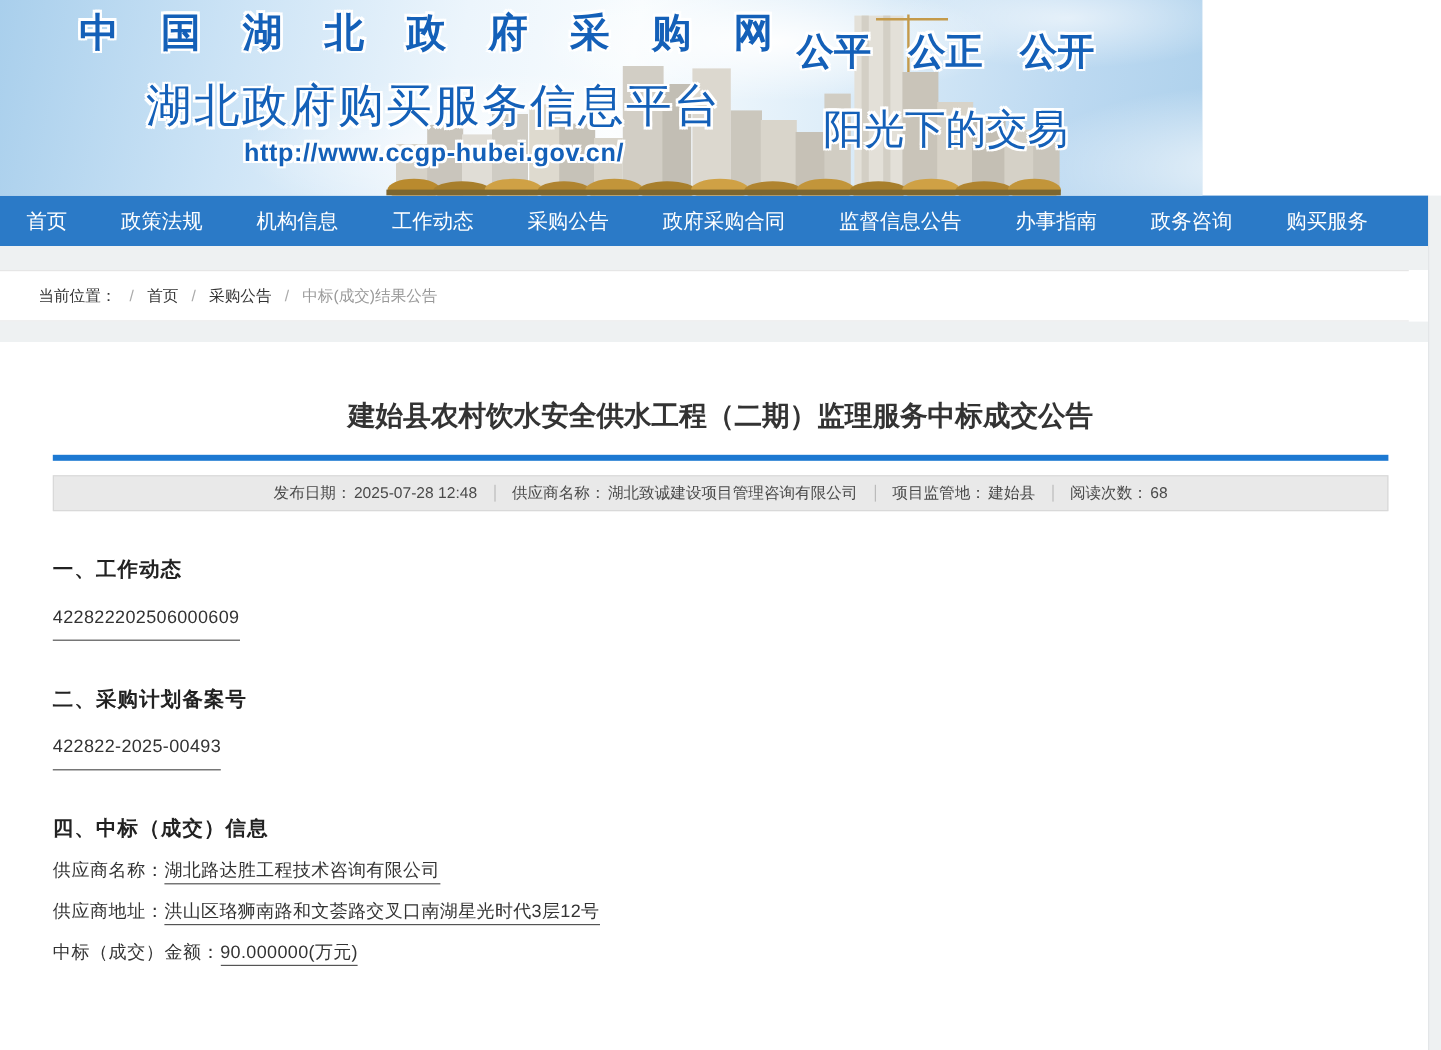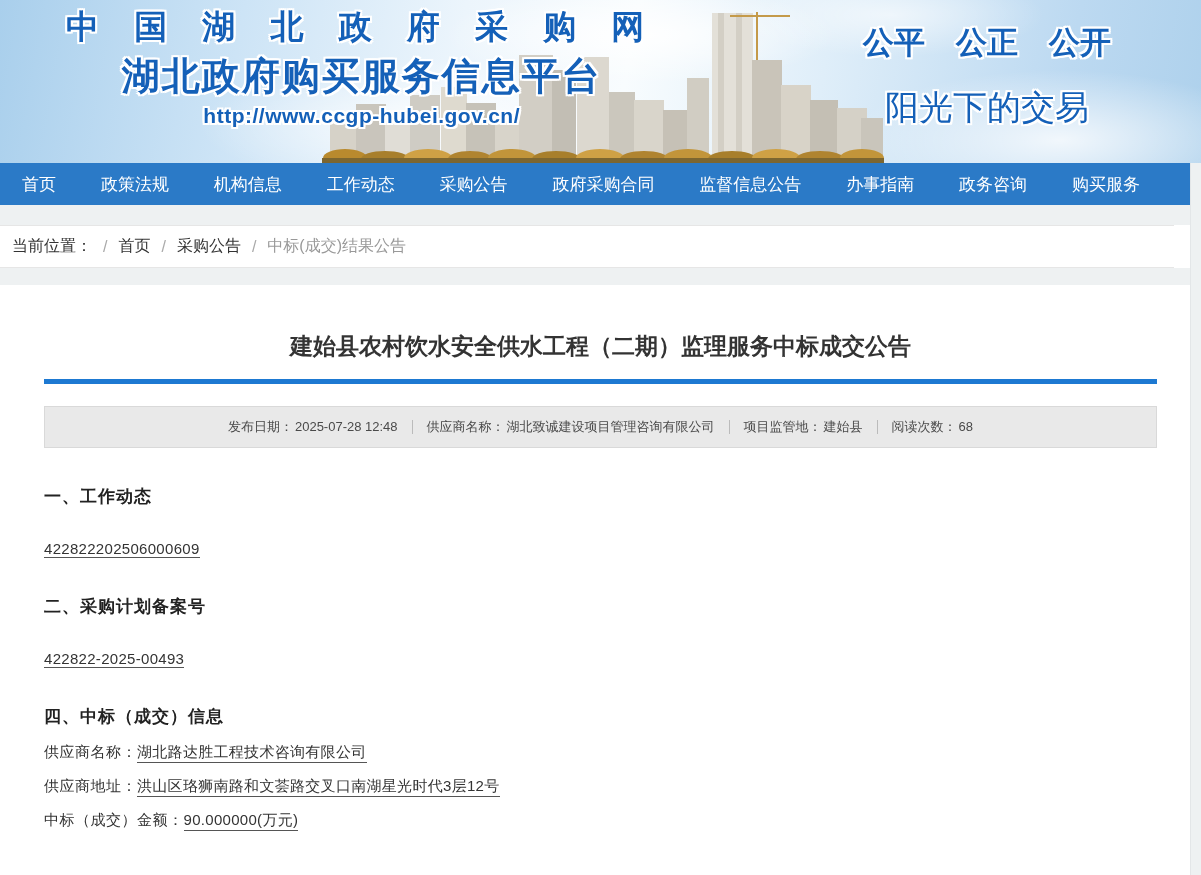--- a/index.html
+++ b/index.html
@@ -1,37 +1,37 @@
 <!DOCTYPE html>
 <html><head>
 <meta charset="utf-8">
 <style>
   * { margin:0; padding:0; box-sizing:border-box; }
   html,body { background:#ffffff; }
   body { font-family:"Liberation Sans","DejaVu Sans",sans-serif; width:1201px; height:875px; overflow:hidden; position:relative; }
 
   
   .banner {
-    position:relative; width:1201px; height:163px; overflow:hidden;
+    position:relative; width:1002px; height:163px; overflow:hidden;
     background:
       radial-gradient(ellipse 280px 70px at 640px 35px, rgba(255,255,255,.95), rgba(255,255,255,0) 70%),
       radial-gradient(ellipse 320px 90px at 430px 125px, rgba(255,255,255,.85), rgba(255,255,255,0) 72%),
       radial-gradient(ellipse 300px 100px at 1060px 140px, rgba(255,255,255,.8), rgba(255,255,255,0) 70%),
       radial-gradient(ellipse 220px 60px at 890px 15px, rgba(255,255,255,.6), rgba(255,255,255,0) 70%),
       linear-gradient(100deg,#a9cfec 0%,#cde4f6 20%,#ecf5fc 38%,#f8fcfe 52%,#dfeef9 68%,#bcd9f1 88%,#aed1ec 100%);
   }
   .skyline { position:absolute; left:0; bottom:0; }
   .outline-text {
     color:#1460b8;
     text-shadow:-2px -2px 0 #fff, 2px -2px 0 #fff, -2px 2px 0 #fff, 2px 2px 0 #fff,
                  0 -2px 0 #fff, 0 2px 0 #fff, -2px 0 0 #fff, 2px 0 0 #fff;
   }
   .logo-block { position:absolute; left:66px; top:5px; text-align:center; z-index:3; cursor:pointer; }
   .site-line1 { font-size:33px; font-weight:700; letter-spacing:13px; white-space:nowrap; }
-  .site-line2 { font-size:38px; font-weight:700; letter-spacing:2px; white-space:nowrap; margin-top:1px; }
+  .site-line2 { font-size:38px; font-weight:400; letter-spacing:2px; white-space:nowrap; margin-top:13px; }
   .site-url   { font-size:21px; font-weight:700; margin-top:2px; letter-spacing:.5px; }
   .slogan-block { position:absolute; right:90px; top:22px; text-align:center; z-index:3; }
   .slogan-line1 { font-size:31px; font-weight:700; white-space:nowrap; }
   .slogan-line2 { font-size:34px; font-weight:400; margin-top:21px; white-space:nowrap; }
 
   
   .navbar {
     width:1190px; height:42px; background:#2b7ac7;
     display:flex; align-items:center; justify-content:space-between;
     padding:0 50px 0 22px;
@@ -39,44 +39,44 @@
   .navbar a { color:#ffffff; font-size:17px; text-decoration:none; white-space:nowrap; cursor:pointer; }
 
   .gray-gap { width:1190px; background:#eef1f2; }
   .gap-a { height:20px; }
   .gap-b { height:17px; }
 
   
   .breadcrumb-bar {
     width:1174px; height:43px; background:#fff;
     border-top:1px solid #e6e6e6; border-bottom:1px solid #e6e6e6;
-    display:flex; align-items:center; padding-left:12px; font-size:16px; color:#333;
+    display:flex; align-items:center; padding-left:32px; font-size:13px; color:#333;
   }
   .breadcrumb-bar .bc-sep { color:#aaa; margin:0 11px; }
   .breadcrumb-bar a { color:#333; text-decoration:none; cursor:pointer; }
   .breadcrumb-bar .bc-current { color:#999; }
 
   
   .content { padding:0 44px; }
   .article-title { margin-top:46px; text-align:center; font-size:23px; font-weight:700; color:#333; }
   .blue-rule { margin-top:17px; height:5px; background:#1d79d2; }
   .meta-bar {
-    margin-top:22px; height:42px; background:#e9e9e9; border:1px solid #d9d9d9;
+    margin-top:12px; height:30px; background:#e9e9e9; border:1px solid #d9d9d9;
     display:flex; align-items:center; justify-content:center;
     font-size:13px; color:#4a4a4a;
   }
   .meta-item { white-space:nowrap; }
   .meta-div { width:1px; height:14px; background:#bbb; margin:0 14px; }
   .meta-item .mv { margin-left:2px; }
 
   .sec { margin-top:37px; }
   .sec-heading { font-size:17px; font-weight:700; color:#222; letter-spacing:1px; }
   .sec-value {
-    display:inline-block; margin-top:32px; font-size:15px; color:#333;
-    border-bottom:1px solid #555; padding-bottom:0; letter-spacing:.3px;
+    display:inline-block; margin-top:20px; font-size:15px; color:#333;
+    border-bottom:1px solid #555; padding-bottom:10px; letter-spacing:.3px;
   }
   .info-rows { margin-top:6px; }
   .info-row { margin-top:13px; font-size:15px; color:#333; line-height:21px; }
   .info-row .lbl { letter-spacing:.5px; }
   .info-row .val { border-bottom:1px solid #555; padding-bottom:2px; letter-spacing:.3px; }
 
   
   .scrollbar-track {
     position:absolute; right:0; top:163px; width:11px; height:712px;
     background:#eef1f2; border-left:1px solid #e3e6e8;

